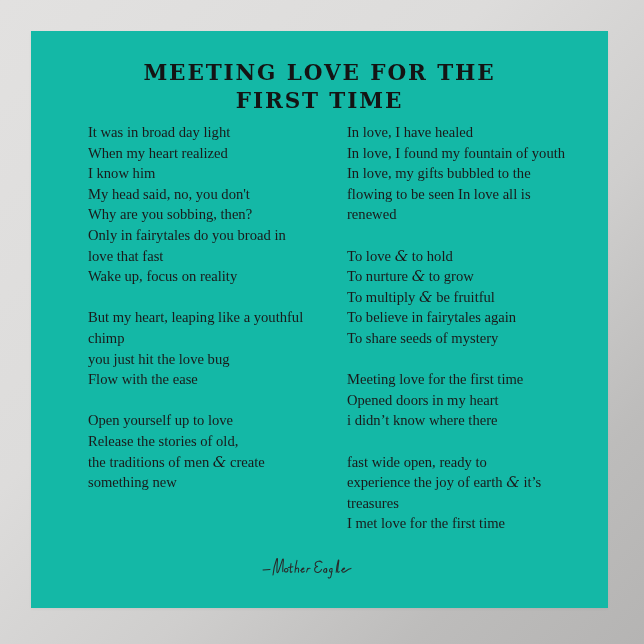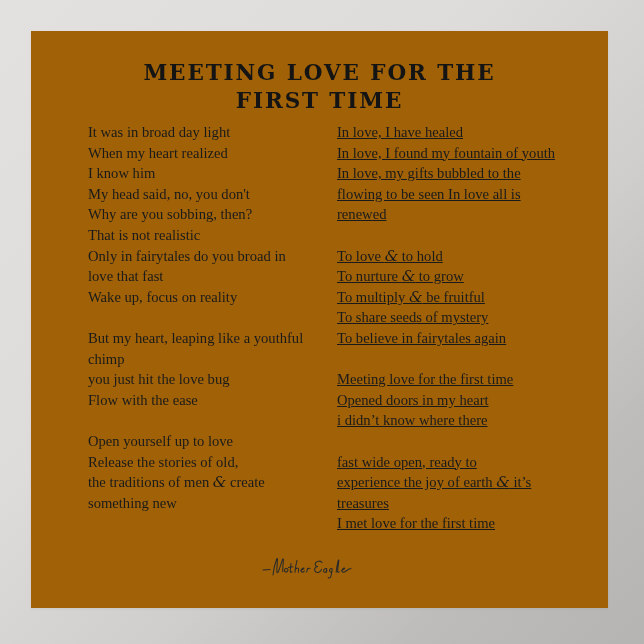--- a/index.html
+++ b/index.html
@@ -32,21 +32,21 @@
         #b5b4b3 100%);
   }
 
   
   .poster {
     position: absolute;
     left: 31px;
     top: 31px;
     width: 577px;
     height: 577px;
-    background: #a16207;
+    background: #14b8a6;
     box-shadow: 0 1px 3px rgba(0,0,0,0.05);
   }
 
   .poster-inner {
     position: absolute;
     left: 0;
     top: 0;
     width: 577px;
     height: 577px;
   }
@@ -83,21 +83,21 @@
     position: absolute;
     top: 91px;
     width: 225px;
     font-size: 14.6px;
     line-height: 20.6px;
     color: #1a1a1a;
     font-family: "Liberation Serif", "DejaVu Serif", serif;
   }
 
   .column-left  { left: 57px; }
-  .column-right { left: 306px; text-decoration: underline; }
+  .column-right { left: 316px; }
 
   .stanza {
     margin: 0 0 20.6px 0;
   }
   .stanza:last-child {
     margin-bottom: 0;
   }
 
   .line {
     display: block;
@@ -140,21 +140,20 @@
     </div>
 
     <div class="columns">
       <div class="column column-left">
           <p class="stanza">
             <span class="line">It was in broad day light</span>
             <span class="line">When my heart realized</span>
             <span class="line">I know him</span>
             <span class="line">My head said, no, you don't</span>
             <span class="line">Why are you sobbing, then?</span>
-            <span class="line">That is not realistic</span>
             <span class="line">Only in fairytales do you broad in love that fast</span>
             <span class="line">Wake up, focus on reality</span>
           </p>
           <p class="stanza">
             <span class="line">But my heart, leaping like a youthful chimp</span>
             <span class="line">you just hit the love bug</span>
             <span class="line">Flow with the ease</span>
           </p>
           <p class="stanza">
             <span class="line">Open yourself up to love</span>
@@ -165,22 +164,22 @@
       <div class="column column-right">
           <p class="stanza">
             <span class="line">In love, I have healed</span>
             <span class="line">In love, I found my fountain of youth</span>
             <span class="line">In love, my gifts bubbled to the flowing to be seen In love all is renewed</span>
           </p>
           <p class="stanza">
             <span class="line">To love <span class="amp">&amp;</span> to hold</span>
             <span class="line">To nurture <span class="amp">&amp;</span> to grow</span>
             <span class="line">To multiply <span class="amp">&amp;</span> be fruitful</span>
+            <span class="line">To believe in fairytales again</span>
             <span class="line">To share seeds of mystery</span>
-            <span class="line">To believe in fairytales again</span>
           </p>
           <p class="stanza">
             <span class="line">Meeting love for the first time</span>
             <span class="line">Opened doors in my heart</span>
             <span class="line">i didn’t know where there</span>
           </p>
           <p class="stanza">
             <span class="line">fast wide open, ready to</span>
             <span class="line">experience the joy of earth <span class="amp">&amp;</span> it’s treasures</span>
             <span class="line">I met love for the first time</span>

